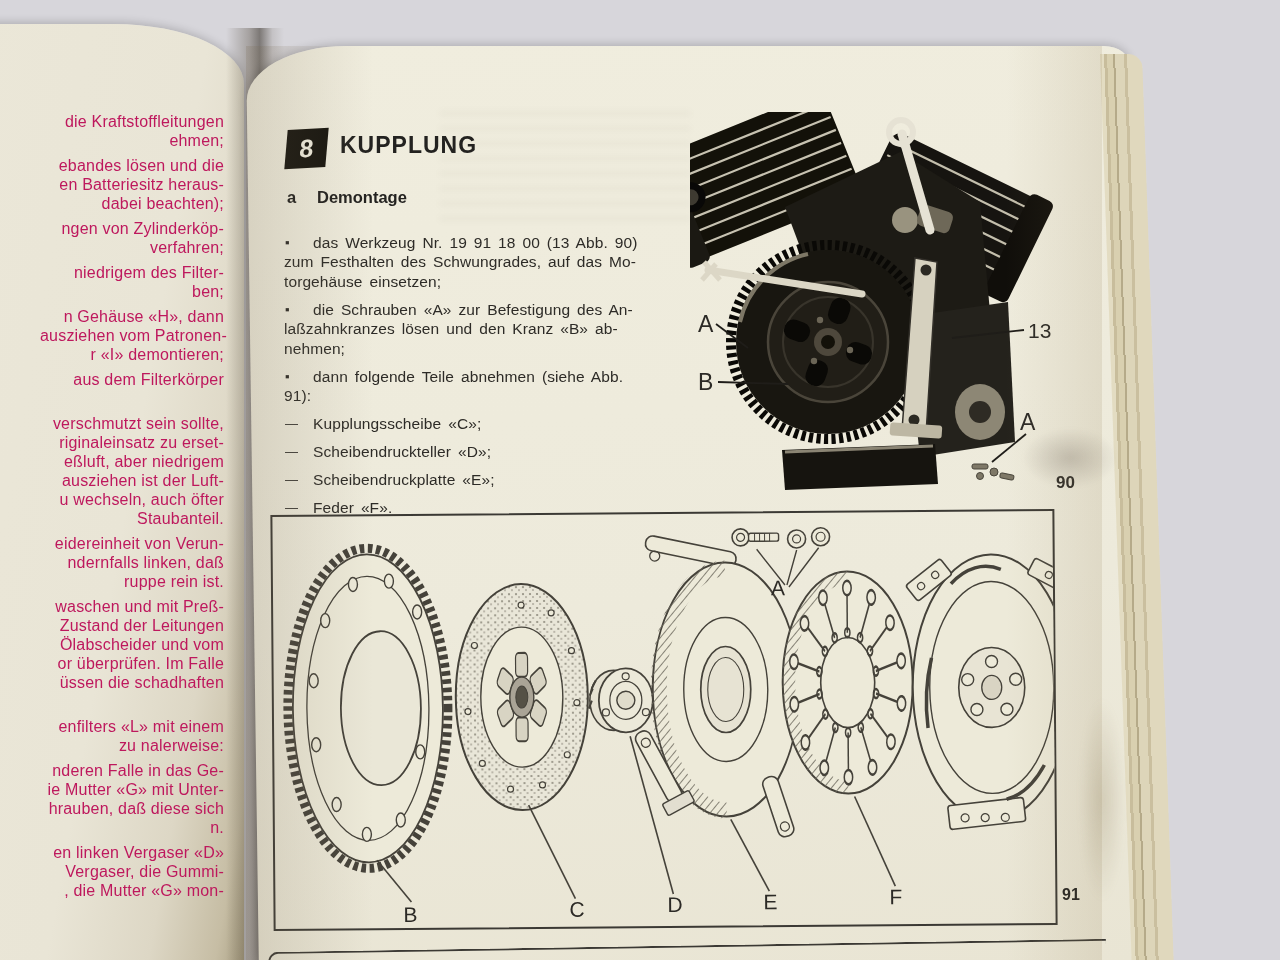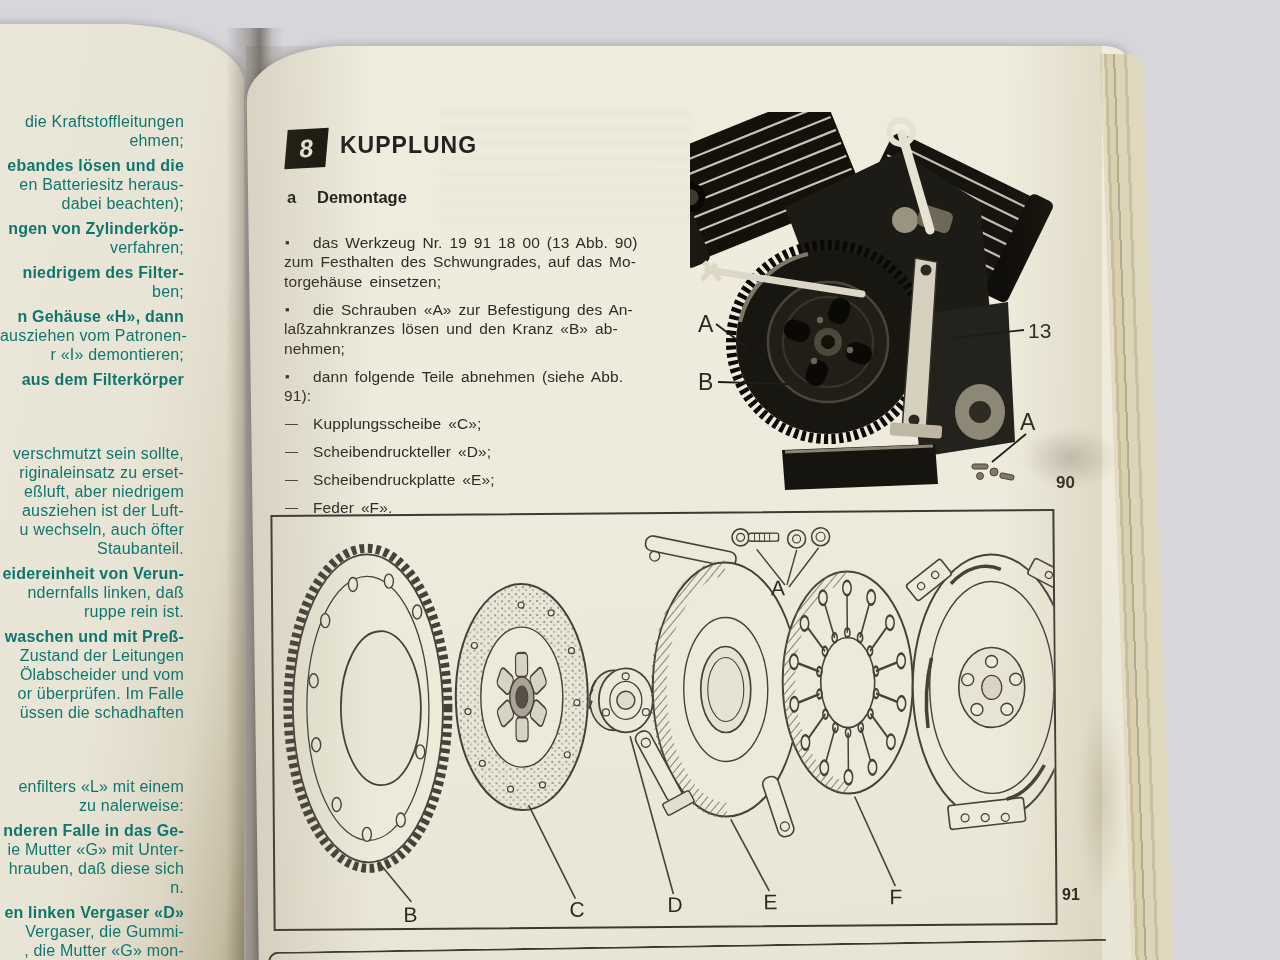--- a/index.html
+++ b/index.html
@@ -27,24 +27,24 @@
   .page-right-shade{position:absolute;left:1006px;top:46px;width:96px;height:914px;pointer-events:none;
     background:linear-gradient(to left,rgba(150,130,90,.16),rgba(150,130,90,0));}
   .stain1{position:absolute;left:1022px;top:428px;width:96px;height:60px;
     background:radial-gradient(ellipse at center,rgba(110,100,88,.30),rgba(110,100,88,0) 70%);filter:blur(2px);}
   .stain2{position:absolute;left:1080px;top:700px;width:44px;height:200px;
     background:radial-gradient(ellipse at center,rgba(125,108,70,.22),rgba(125,108,70,0) 72%);filter:blur(3px);}
   .ghost{position:absolute;left:440px;top:112px;width:250px;height:118px;opacity:.5;filter:blur(3px);
     background:repeating-linear-gradient(to bottom,rgba(125,118,100,.20) 0 3px,rgba(0,0,0,0) 3px 15px);}
 
   
-  .left-text{position:absolute;left:0px;top:112px;width:184px;color:#0f766e;}
+  .left-text{position:absolute;left:0px;top:112px;width:184px;color:#be185d;padding-left:40px;}
   .lline{height:19px;font-size:16px;line-height:19px;text-align:right;white-space:nowrap;letter-spacing:.2px;}
-  .left-text .gap{margin-top:6px;font-weight:bold;}
-  .left-text .biggap{margin-top:55px;}
+  .left-text .gap{margin-top:6px;}
+  .left-text .biggap{margin-top:25px;}
 
   
   .chapter-box{position:absolute;left:286px;top:129px;width:41px;height:39px;background:#17150f;
     transform:skewY(-3deg) skewX(-5deg);display:flex;align-items:center;justify-content:center;
     color:#f0eddf;font-size:25px;font-weight:bold;}
   .chapter-title{position:absolute;left:340px;top:132px;font-size:23px;font-weight:bold;
     letter-spacing:1px;color:#232220;}
   .section-line{position:absolute;left:287px;top:188px;font-size:16.5px;font-weight:bold;color:#232220;}
   .section-line .sec-a{display:inline-block;width:30px;}
   .right-col{position:absolute;left:284px;top:224px;width:400px;color:#2d2b27;}

